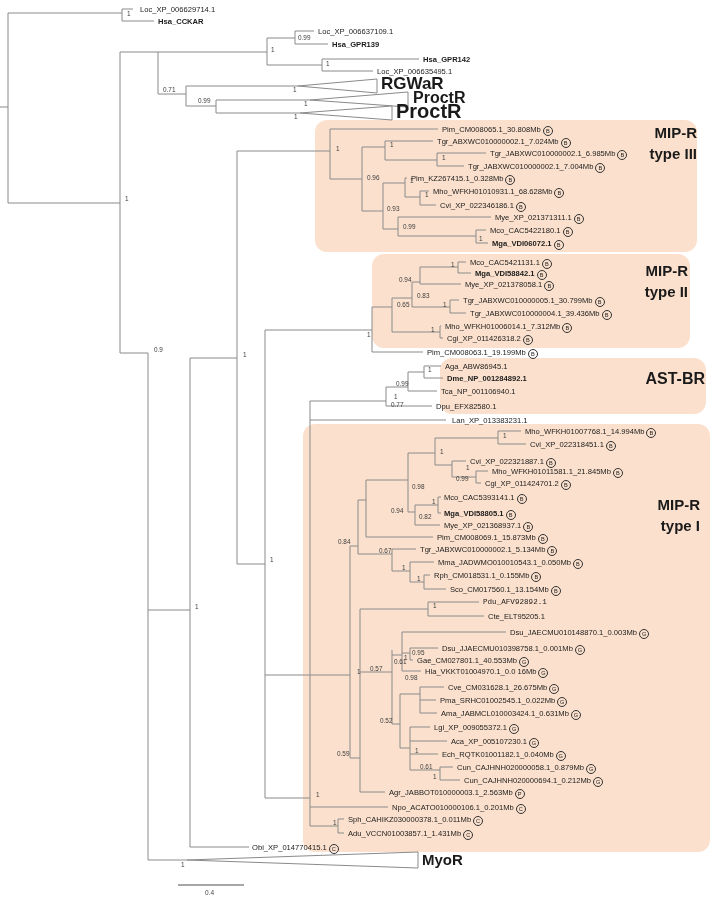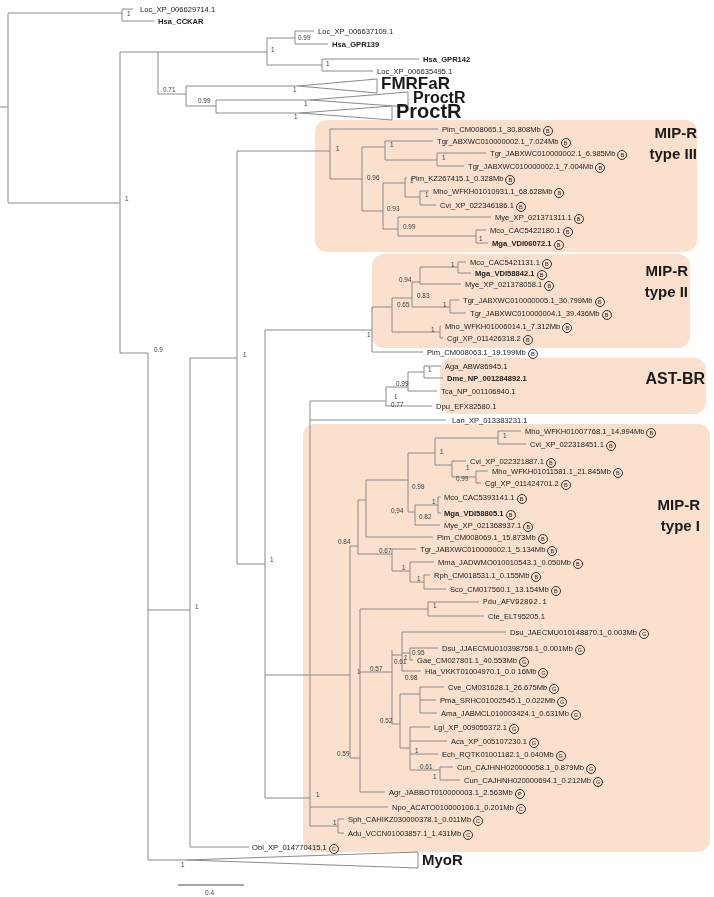--- a/index.html
+++ b/index.html
@@ -206,21 +206,21 @@
       <line x1="440" y1="767" x2="453" y2="767" stroke="#8a8a8a" stroke-width="1"></line>
       <line x1="440" y1="780" x2="460" y2="780" stroke="#8a8a8a" stroke-width="1"></line>
       <line x1="360" y1="792" x2="385" y2="792" stroke="#8a8a8a" stroke-width="1"></line>
       <polygon points="298,86 377,79 377,93" fill="#fff" stroke="#8a8a8a" stroke-width="1"></polygon>
       <polygon points="310,100 408,92 408,107" fill="#fff" stroke="#8a8a8a" stroke-width="1"></polygon>
       <polygon points="300,113 392,106 392,120" fill="#fff" stroke="#8a8a8a" stroke-width="1"></polygon>
       <polygon points="187,860 418,852 418,868" fill="#fff" stroke="#8a8a8a" stroke-width="1"></polygon>
       <line x1="178" y1="885" x2="244" y2="885" stroke="#8a8a8a" stroke-width="1.4"></line>
     </svg>
   <div id="labels">
-      <div class="trilabel" style="left: 381px; top: 75.5px; font-size: 17px;">FMRFaR</div>
+      <div class="trilabel" style="left: 381px; top: 75.5px; font-size: 17px;">RGWaR</div>
       <div class="trilabel" style="left: 413px; top: 90px; font-size: 16px;">ProctR</div>
       <div class="trilabel" style="left: 396px; top: 103px; font-size: 20px;">ProctR</div>
       <div class="trilabel" style="left: 422px; top: 851.5px; font-size: 15px;">MyoR</div>
       <div class="leaf" style="left: 140px; top: 4.5px;"><span>Loc_XP_006629714.1</span></div>
       <div class="leaf bold" style="left: 158px; top: 16.5px;"><span>Hsa_CCKAR</span></div>
       <div class="leaf" style="left: 318px; top: 26.5px;"><span>Loc_XP_006637109.1</span></div>
       <div class="leaf bold" style="left: 332px; top: 39.5px;"><span>Hsa_GPR139</span></div>
       <div class="leaf bold" style="left: 423px; top: 54.5px;"><span>Hsa_GPR142</span></div>
       <div class="leaf" style="left: 377px; top: 66.5px;"><span>Loc_XP_006635495.1</span></div>
       <div class="leaf" style="left: 442px; top: 124.5px;"><span>Pim_CM008065.1_30.808Mb</span><span class="badge">B</span></div>

